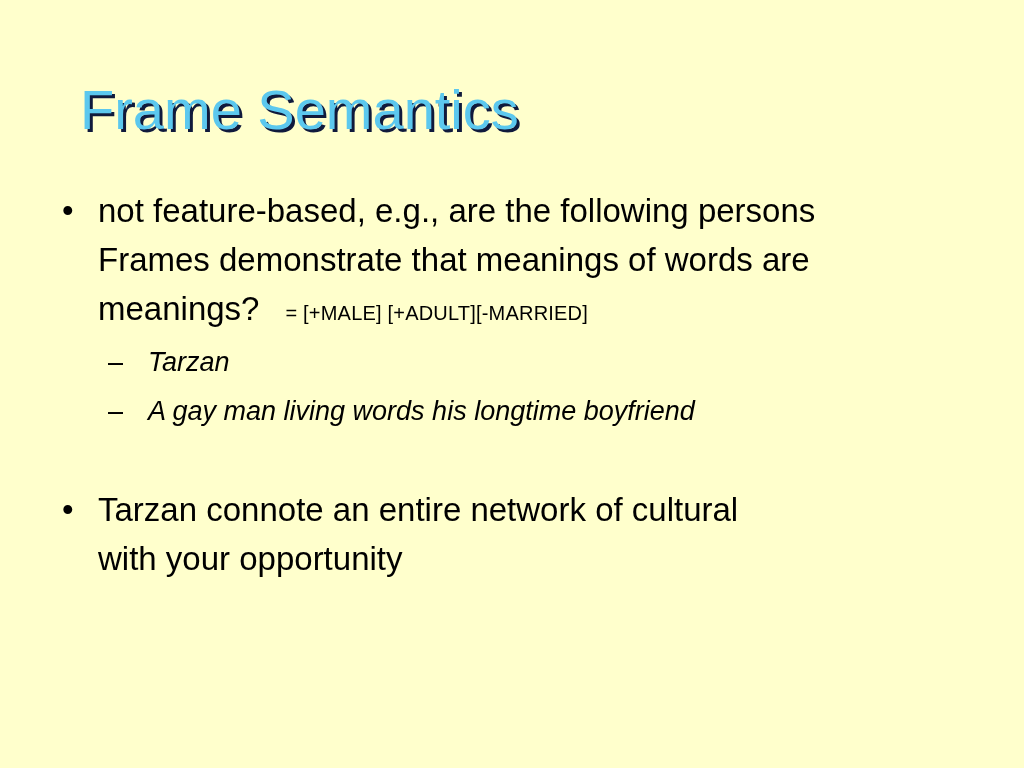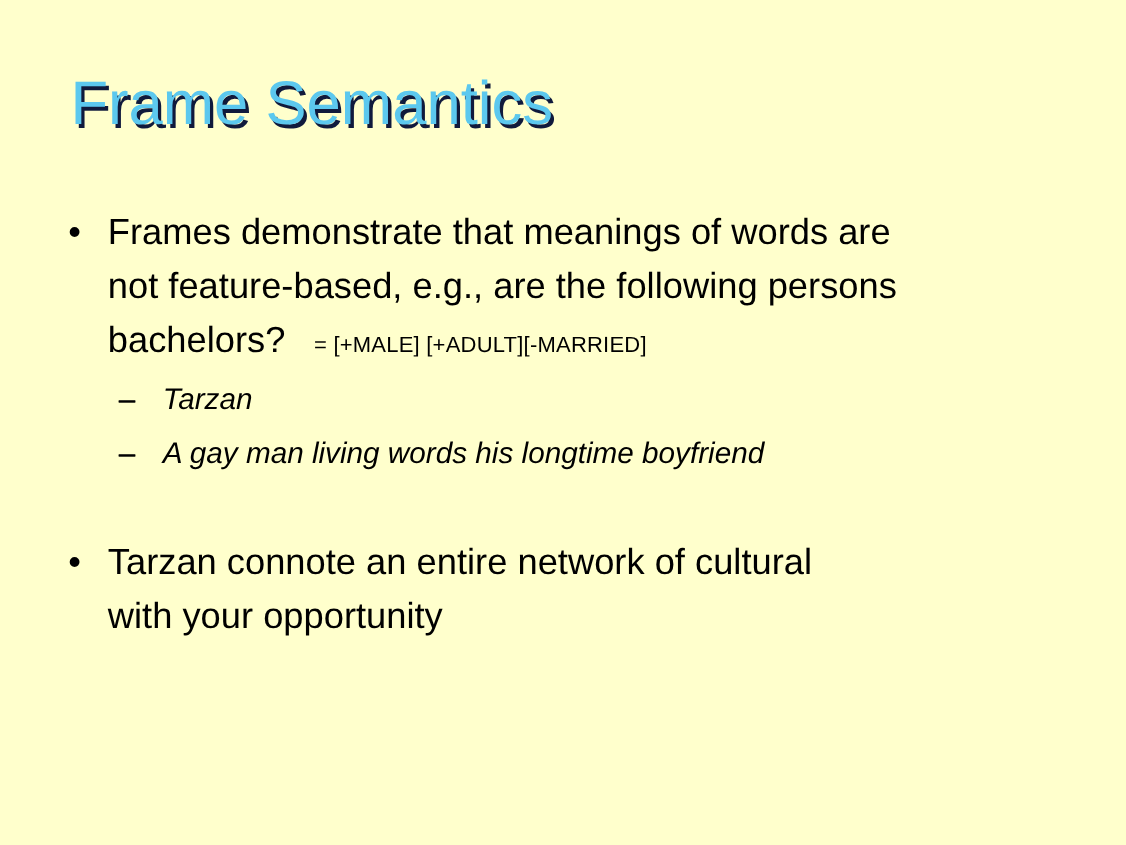--- a/index.html
+++ b/index.html
@@ -26,21 +26,21 @@
     position: absolute;
     left: 64px;
     top: 62px;
     font-size: 56px;
     line-height: 64px;
     font-weight: normal;
     color: #5cc8ee;
     text-shadow: 3px 3px 0 #101a3c;
     white-space: nowrap;
     letter-spacing: 0px;
-    margin: 0;
+    margin: 16px;
   }
 
   
   #body-block {
     position: absolute;
     left: 0;
     top: 186px;
     width: 1024px;
   }
 
@@ -106,23 +106,23 @@
 
 <div id="slide">
 
   <h1 id="slide-title">Frame Semantics</h1>
 
   <div id="body-block">
 
     <div class="lvl1">
       <span class="marker">•</span>
       <span class="ptext">
+        <span class="para-line">not feature-based, e.g., are the following persons</span>
         <span class="para-line">Frames demonstrate that meanings of words are</span>
-        <span class="para-line">not feature-based, e.g., are the following persons</span>
-        <span class="para-line"><span>bachelors?</span><span class="feature-note">= [+MALE] [+ADULT][-MARRIED]</span></span>
+        <span class="para-line"><span>meanings?</span><span class="feature-note">= [+MALE] [+ADULT][-MARRIED]</span></span>
       </span>
     </div>
 
     <div class="lvl2-list">
 
       <div class="lvl2">
         <span class="marker">–</span>
       </div>
 
       <div class="lvl2">

